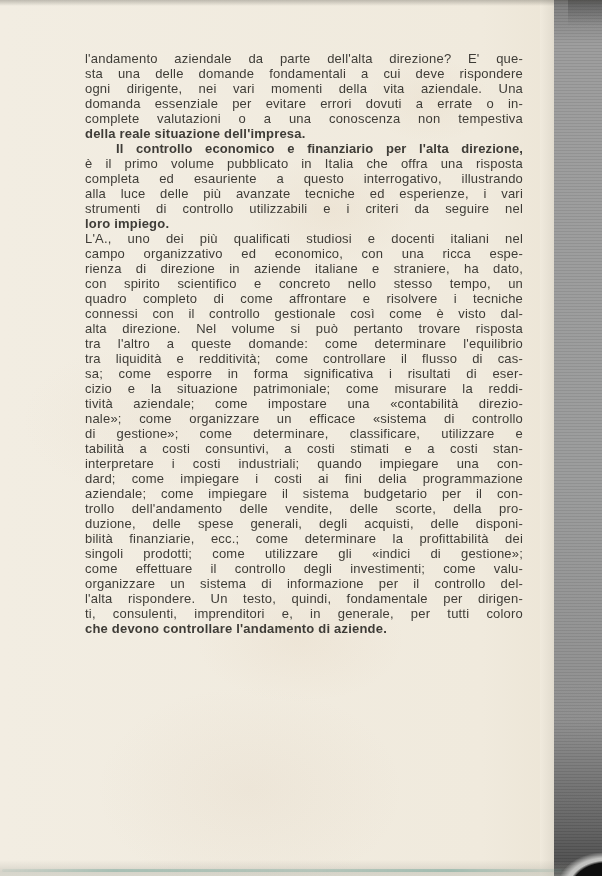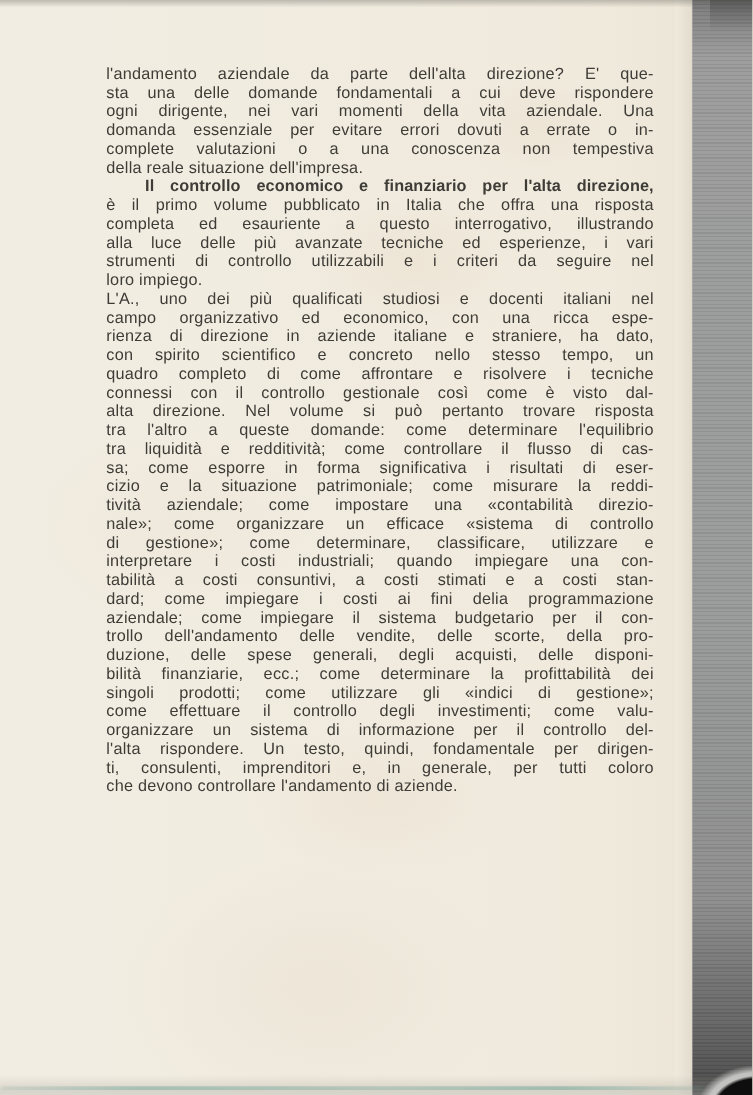--- a/index.html
+++ b/index.html
@@ -81,21 +81,21 @@
     font-size: 13px;
     letter-spacing: 0.2px;
   }
   .line {
     height: 15px; line-height: 15px;
     text-align: justify;
     text-align-last: justify;
     white-space: nowrap;
     overflow: visible;
   }
-  .line.end { text-align-last: left; }
+  .line.end { text-align-last: left; font-weight: bold; }
   .line.bold { font-weight: 700; letter-spacing: 0.1px; padding-left: 31px; }
 </style>
 </head>
 <body>
 
 <div class="scan">
   <div class="text-block" id="text-block">
       <div class="line">l'andamento aziendale da parte dell'alta direzione? E' que-</div>
       <div class="line">sta una delle domande fondamentali a cui deve rispondere</div>
       <div class="line">ogni dirigente, nei vari momenti della vita aziendale. Una</div>
@@ -115,22 +115,22 @@
       <div class="line">quadro completo di come affrontare e risolvere i tecniche</div>
       <div class="line">connessi con il controllo gestionale così come è visto dal-</div>
       <div class="line">alta direzione. Nel volume si può pertanto trovare risposta</div>
       <div class="line">tra l'altro a queste domande: come determinare l'equilibrio</div>
       <div class="line">tra liquidità e redditività; come controllare il flusso di cas-</div>
       <div class="line">sa; come esporre in forma significativa i risultati di eser-</div>
       <div class="line">cizio e la situazione patrimoniale; come misurare la reddi-</div>
       <div class="line">tività aziendale; come impostare una «contabilità direzio-</div>
       <div class="line">nale»; come organizzare un efficace «sistema di controllo</div>
       <div class="line">di gestione»; come determinare, classificare, utilizzare e</div>
+      <div class="line">tabilità a costi consuntivi, a costi stimati e a costi stan-</div>
       <div class="line">interpretare i costi industriali; quando impiegare una con-</div>
-      <div class="line">tabilità a costi consuntivi, a costi stimati e a costi stan-</div>
       <div class="line">dard; come impiegare i costi ai fini delia programmazione</div>
       <div class="line">aziendale; come impiegare il sistema budgetario per il con-</div>
       <div class="line">trollo dell'andamento delle vendite, delle scorte, della pro-</div>
       <div class="line">duzione, delle spese generali, degli acquisti, delle disponi-</div>
       <div class="line">bilità finanziarie, ecc.; come determinare la profittabilità dei</div>
       <div class="line">singoli prodotti; come utilizzare gli «indici di gestione»;</div>
       <div class="line">come effettuare il controllo degli investimenti; come valu-</div>
       <div class="line">organizzare un sistema di informazione per il controllo del-</div>
       <div class="line">l'alta rispondere. Un testo, quindi, fondamentale per dirigen-</div>
       <div class="line">ti, consulenti, imprenditori e, in generale, per tutti coloro</div>

